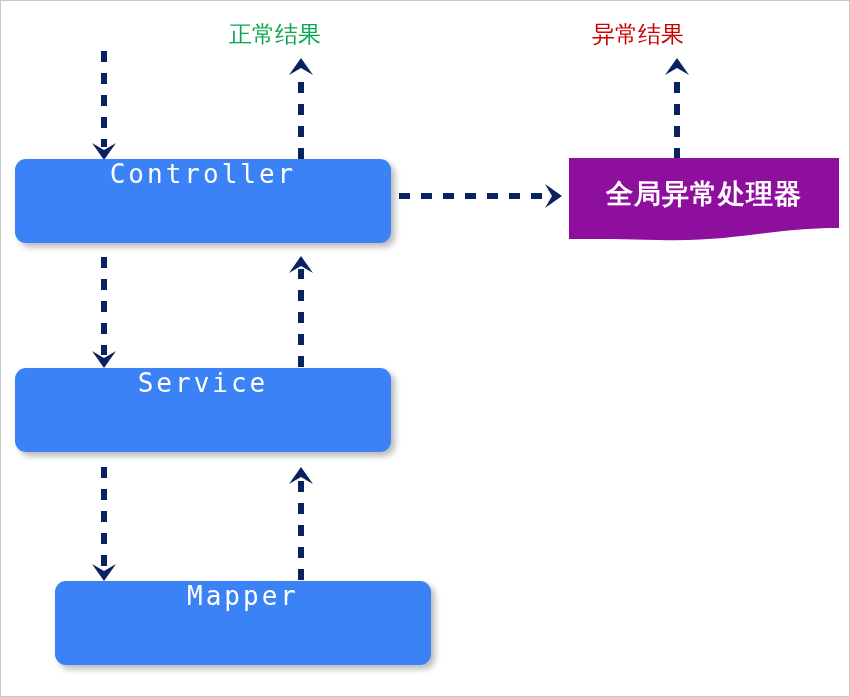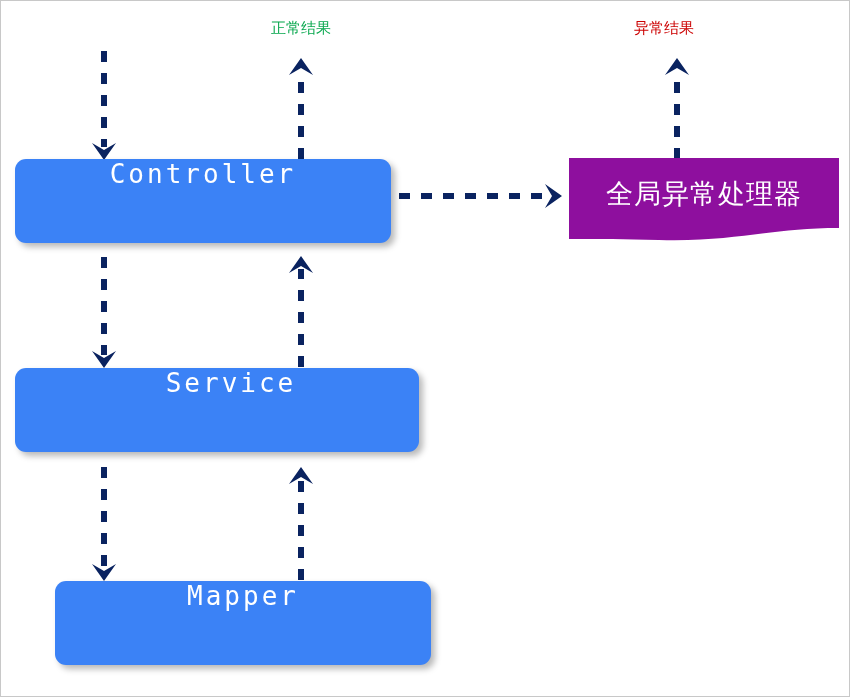--- a/index.html
+++ b/index.html
@@ -70,32 +70,31 @@
     position: absolute;
     left: 0;
     top: 0;
     width: 100%;
     height: 72px;
     display: flex;
     align-items: center;
     justify-content: center;
     font-family: "DejaVu Sans", "Liberation Sans", sans-serif;
     font-size: 27px;
-    font-weight: normal;
+    font-weight: bold;
     color: #ffffff;
     letter-spacing: 1px;
     white-space: nowrap;
   }
 
   
   .flow-label {
     font-family: "DejaVu Sans", "Liberation Sans", sans-serif;
-    font-size: 15px;
+    font-size: 23px;
     white-space: nowrap;
-    text-align: center;
   }
   .label-normal { color: #0aa84f; }
   .label-error  { color: #cc0000; }
 </style>
 </head>
 <body>
 
 <div id="canvas">
 
   <svg id="arrow-layer" width="850" height="697" viewBox="0 0 850 697" xmlns="http://www.w3.org/2000/svg">
@@ -150,21 +149,21 @@
   </svg>
 
   <div class="label flow-label label-normal" style="left:228px; top:18px; width:144px;">正常结果</div>
 
   <div class="label flow-label label-error" style="left:591px; top:18px; width:144px;">异常结果</div>
 
   <div class="node box-navy" style="left:14px; top:158px; width:376px; height:84px;">
     <span class="box-text">Controller</span>
   </div>
 
-  <div class="node box-navy" style="left:14px; top:367px; width:376px; height:84px;padding-left:28px;">
+  <div class="node box-navy" style="left:14px; top:367px; width:376px; height:84px;">
     <span class="box-text">Service</span>
   </div>
 
   <div class="node box-navy" style="left:14px; top:580px; width:376px; height:84px;margin-left:40px;">
     <span class="box-text">Mapper</span>
   </div>
 
   <div class="box-purple" style="left:568px; top:157px; width:270px; height:84px;">
     <svg width="270" height="84" viewBox="0 0 270 84" xmlns="http://www.w3.org/2000/svg">
       <path d="M0,0 L270,0 L270,70

